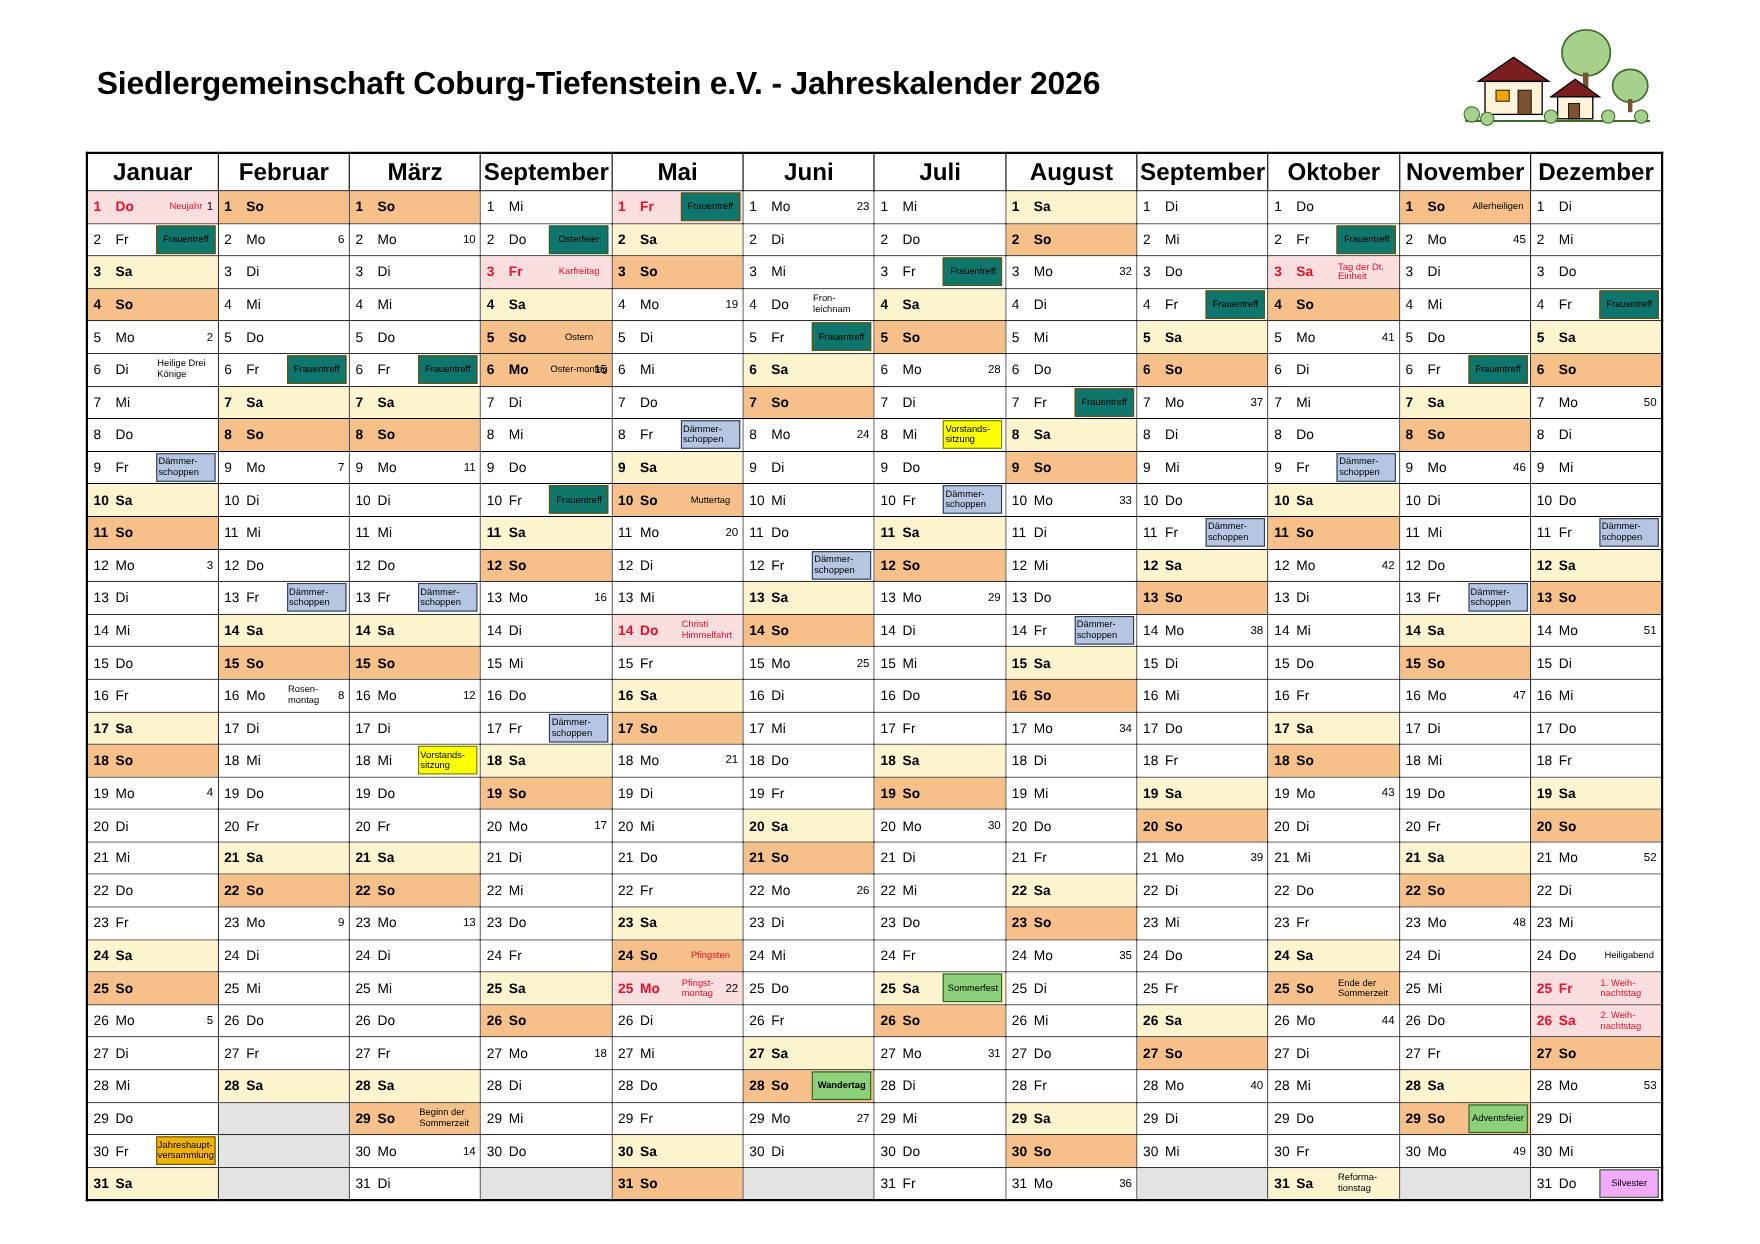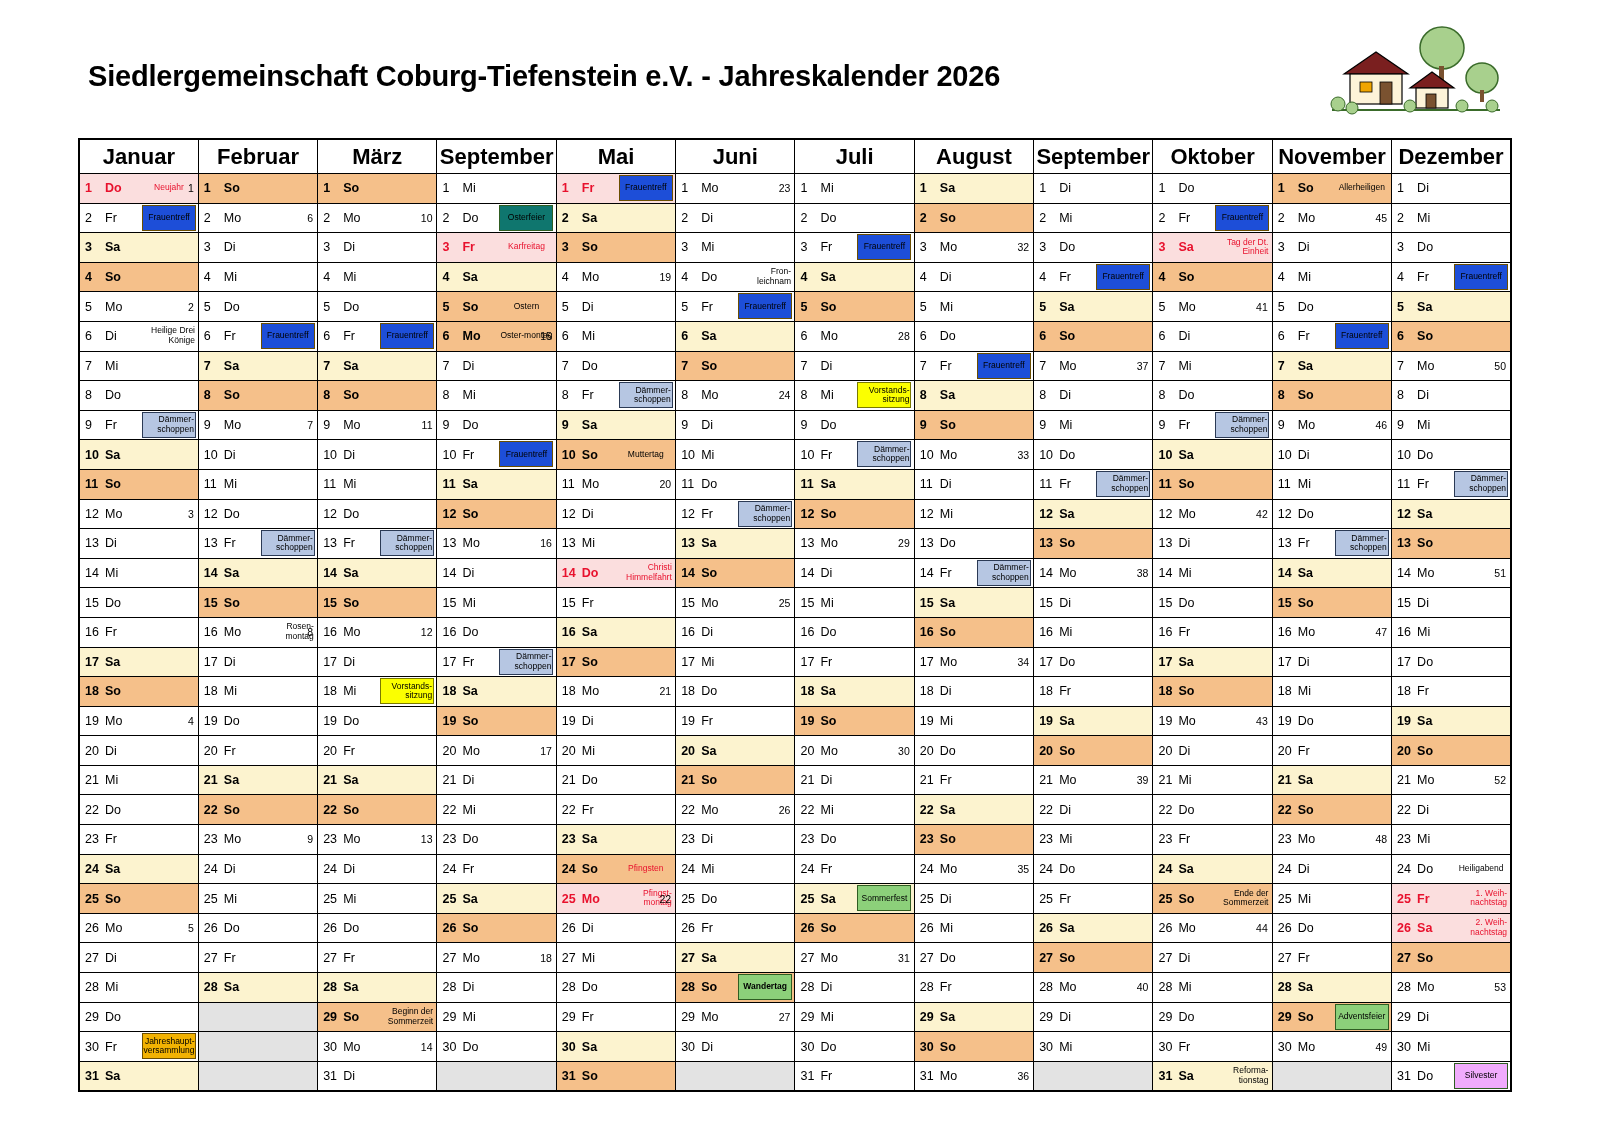--- a/index.html
+++ b/index.html
@@ -55,32 +55,32 @@
   .cell.red .dnum,.cell.red .dow{color:#e8112d;}
   .wk{
     position:absolute;right:4px;top:50%;transform:translateY(-50%);
     font-size:10.5px;color:#000;
   }
   .note{
     position:absolute;left:62px;top:1px;
     width:54px;height:26px;
     font-size:8.5px;line-height:9.5px;
     display:flex;align-items:center;justify-content:center;
-    text-align:right;
+    text-align:left;
     box-sizing:border-box;
     padding:0 1px;
   }
   
   .bg-sun{background:#f5c08a;}
   .bg-sat{background:#fcf3cf;}
   .bg-empty{background:#e3e3e3;}
   .bg-white{background:#ffffff;}
   .bg-holiday{background:#fbdede;}
   
-  .n-frauentreff{background:#1d4ed8;border:1.5px solid #6b4e00;color:#000;font-weight:normal;}
+  .n-frauentreff{background:#0f766e;border:1.5px solid #6b4e00;color:#000;font-weight:normal;}
   .n-daemmer{background:#b6c6e2;border:1.5px solid #2b3a55;color:#000;}
   .n-vorstand{background:#fbff00;border:1.5px solid #7a7a00;color:#000;}
   .n-jhv{background:#f2b202;border:1.5px solid #6b4e00;color:#000;}
   .n-sommerfest{background:#8cd07a;border:1.5px solid #2f5d22;color:#000;}
   .n-advent{background:#8cd07a;border:1.5px solid #2f5d22;color:#000;}
   .n-silvester{background:#f0abfc;border:1.5px solid #2f5d22;color:#000;}
   .n-red{color:#e8112d;background:transparent;}
   .n-black{color:#000;background:transparent;}
   .n-wander{background:#8cd07a;border:1.5px solid #2f5d22;font-weight:bold;}
   .n-flohmarkt{background:#8cd07a;border:1.5px solid #2f5d22;margin-top:32px;}

